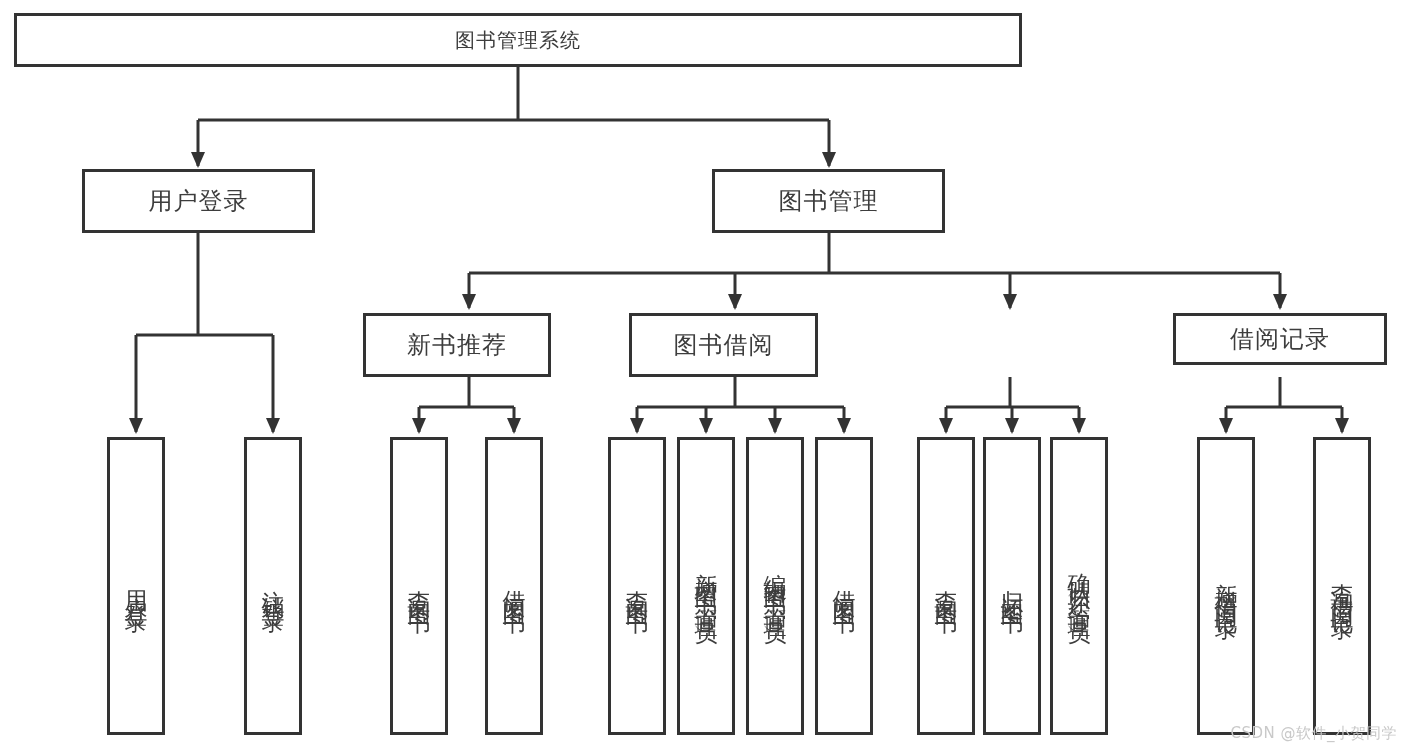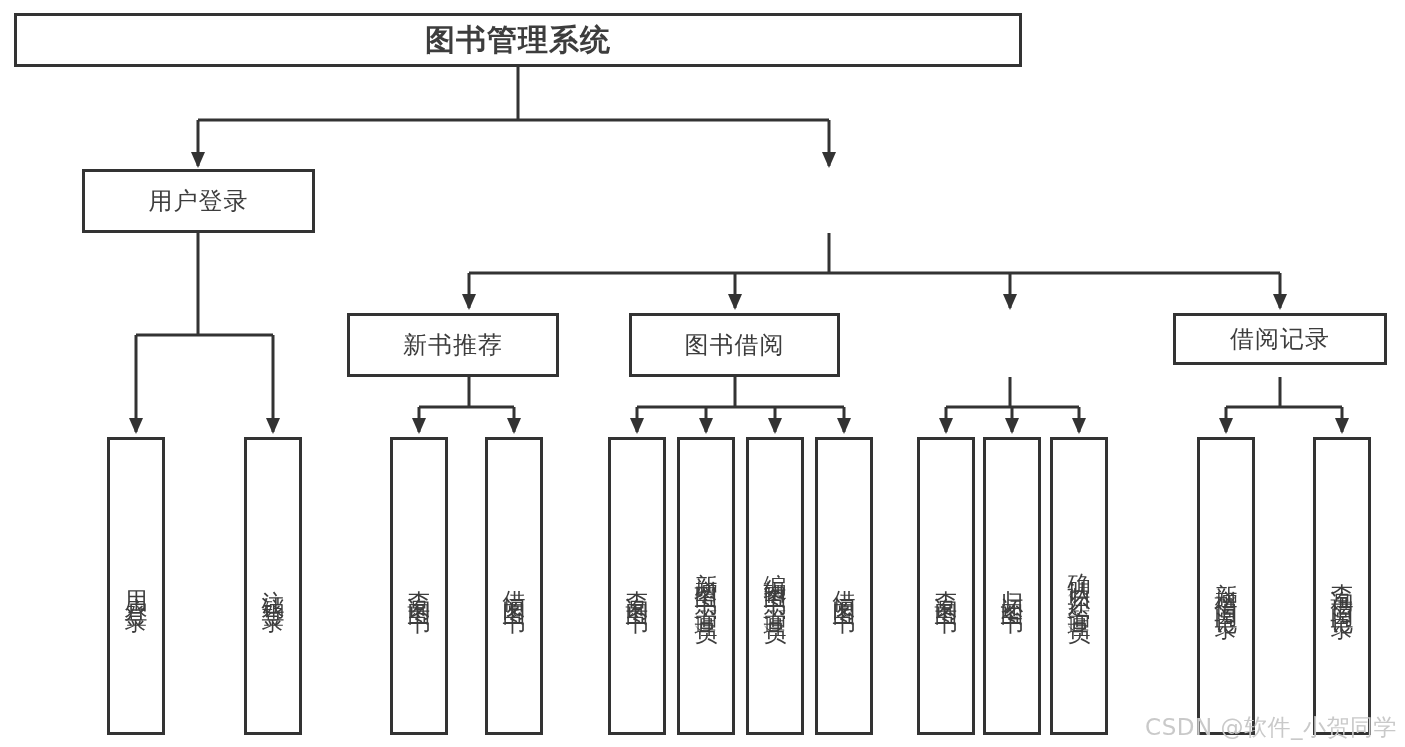--- a/index.html
+++ b/index.html
@@ -12,28 +12,28 @@
   #connectors .trunk{fill:none;stroke:var(--line-color,#333);stroke-width:3;}
   #connectors .arrowline{fill:none;stroke:var(--line-color,#333);stroke-width:3;}
   #connectors .arrowhead{fill:var(--line-color,#333);}
   .node{
     position:absolute;box-sizing:border-box;background:#fff;
     border:3px solid var(--line-color,#333);
     display:flex;align-items:center;justify-content:center;
     z-index:1;white-space:nowrap;
   }
   .node.h{font-size:24px;letter-spacing:1px;}
-  .node.title{font-size:30px;font-weight:bold;}
+  .node.title{font-size:20px;}
   .node.v{
     writing-mode:vertical-rl;text-orientation:mixed;
     font-size:23px;letter-spacing:7px;line-height:1;
   }
   .watermark{
     position:absolute;right:8px;bottom:4px;z-index:2;
-    font-size:23px;letter-spacing:0.5px;
+    font-size:15px;letter-spacing:0.5px;
     color:var(--watermark-color,#c9c9c9);
   }
 </style>
 </head>
 <body>
 
 <div class="stage">
 
   <svg id="connectors" width="1405" height="747" viewBox="0 0 1405 747">
     <defs>
@@ -67,23 +67,24 @@
     <path class="arrowline" marker-end="url(#arw)" d="M946,407 V432"></path>
     <path class="arrowline" marker-end="url(#arw)" d="M1012,407 V432"></path>
     <path class="arrowline" marker-end="url(#arw)" d="M1079,407 V432"></path>
     <path class="arrowline" marker-end="url(#arw)" d="M1226,407 V432"></path>
     <path class="arrowline" marker-end="url(#arw)" d="M1342,407 V432"></path>
   </svg>
 
   <div class="node h title" style="left:14px;top:13px;width:1008px;height:54px">图书管理系统</div>
 
   <div class="node h" style="left:82px;top:169px;width:233px;height:64px">用户登录</div>
+  <div class="node h" style="left:712px;top:169px;width:233px;height:64px">图书管理</div>
 
-  <div class="node h" style="left:347px;top:313px;width:212px;height:64px">新书推荐</div>
-  <div class="node h" style="left:629px;top:313px;width:211px;height:64px">图书借阅</div>
+  <div class="node h" style="left:363px;top:313px;width:188px;height:64px">新书推荐</div>
+  <div class="node h" style="left:629px;top:313px;width:189px;height:64px">图书借阅</div>
   <div class="node h" style="left:1173px;top:313px;width:214px;height:52px">借阅记录</div>
 
   <div class="node v" style="left:107px;top:437px;width:58px;height:298px">用户登录</div>
   <div class="node v" style="left:244px;top:437px;width:58px;height:298px">注销登录</div>
 
   <div class="node v" style="left:390px;top:437px;width:58px;height:298px">查询图书</div>
   <div class="node v" style="left:485px;top:437px;width:58px;height:298px">借阅图书</div>
 
   <div class="node v" style="left:608px;top:437px;width:58px;height:298px">查询图书</div>
   <div class="node v" style="left:677px;top:437px;width:58px;height:298px">新增图书（管理员）</div>

